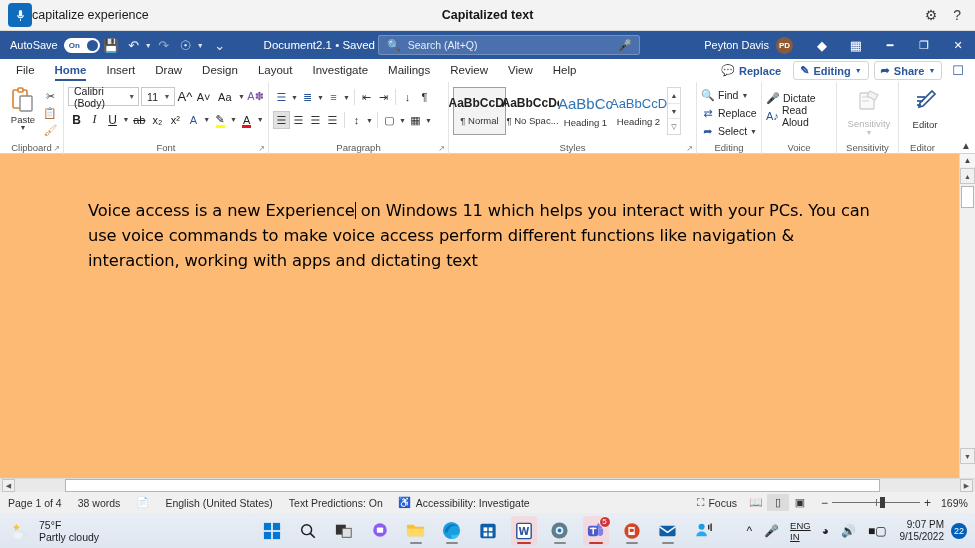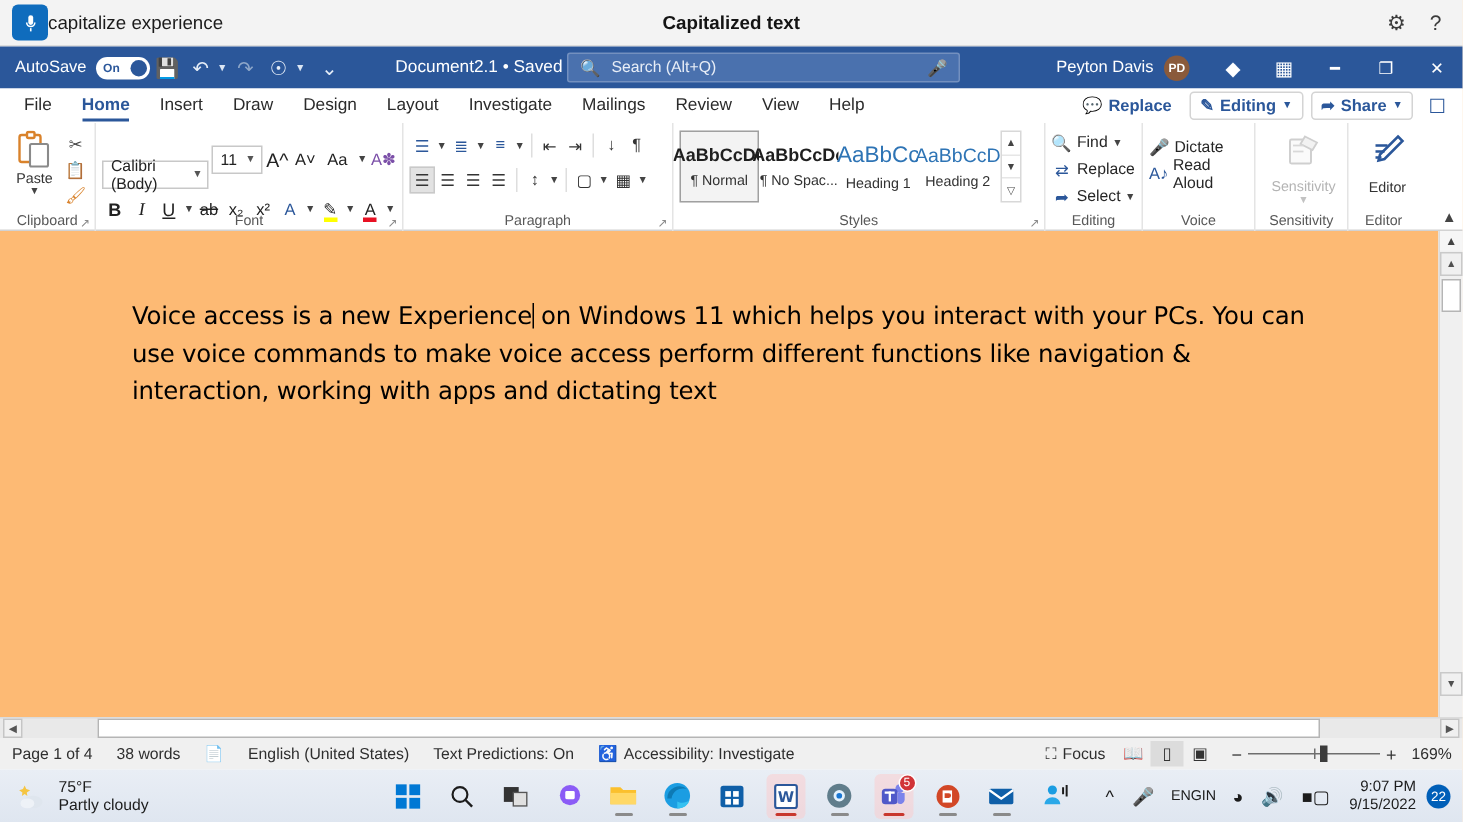--- a/index.html
+++ b/index.html
@@ -149,21 +149,21 @@
   
   #grp-font { width: 205px; }
   #font-row1 { display: flex; align-items: center; gap: 2px; padding-top: 2px; }
   #font-row2 { display: flex; align-items: center; gap: 1px; padding-top: 4px; }
   .combo {
     height: 19px; border: 1px solid #c8c8c8; background: #fff;
     display: flex; align-items: center; font-size: 10.5px; color: #222;
     padding: 0 3px 0 5px;
   }
   .combo .cv { margin-left: auto; font-size: 7px; color: #555; padding-left: 4px; }
-  #font-name { width: 83px; margin-top: 20px; }
+  #font-name { width: 83px; }
   #font-size { width: 38px; }
   .fbtn {
     width: 20px; height: 19px; display: flex; align-items: center; justify-content: center;
     font-size: 11px; color: #222; position: relative;
   }
   .fbtn.bold { font-weight: bold; font-size: 12px; }
   .fbtn.ital { font-style: italic; font-family: "Liberation Serif", serif; font-size: 12px; }
   .fbtn.und { text-decoration: underline; font-size: 12px; }
   .fbtn.big { font-size: 13px; }
   .mini-caret { font-size: 7px; color: #444; width: 9px; text-align: center; }
@@ -320,21 +320,21 @@
   .tbapp .under.red { background: #c8372d; width: 14px; }
   .badge {
     position: absolute; top: 0px; right: -2px;
     min-width: 12px; height: 12px; border-radius: 6px;
     background: #d13438; color: #fff; font-size: 8px;
     display: flex; align-items: center; justify-content: center;
     padding: 0 2px; border: 1px solid #fff;
   }
   #tb-sys { position: absolute; right: 6px; display: flex; align-items: center; gap: 0; height: 35px; }
   .sys-ico { padding: 0 6px; font-size: 12px; color: #1c1c1c; display: flex; align-items: center; }
-  #lang-ind { display: flex; flex-direction: row; align-items: flex-start; line-height: 11px; font-size: 9.5px; color: #1c1c1c; padding: 0 5px; }
+  #lang-ind { display: flex; flex-direction: column; align-items: flex-start; line-height: 11px; font-size: 9.5px; color: #1c1c1c; padding: 0 5px; text-decoration: underline; }
   #clock { display: flex; flex-direction: column; align-items: flex-end; line-height: 12px; font-size: 10px; color: #1c1c1c; padding: 0 7px; }
   #notif-badge {
     width: 16px; height: 16px; border-radius: 8px; background: #005fb8;
     color: #fff; font-size: 9px; display: flex; align-items: center; justify-content: center;
     margin-right: 2px;
   }
 </style>
 </head>
 <body>
 

